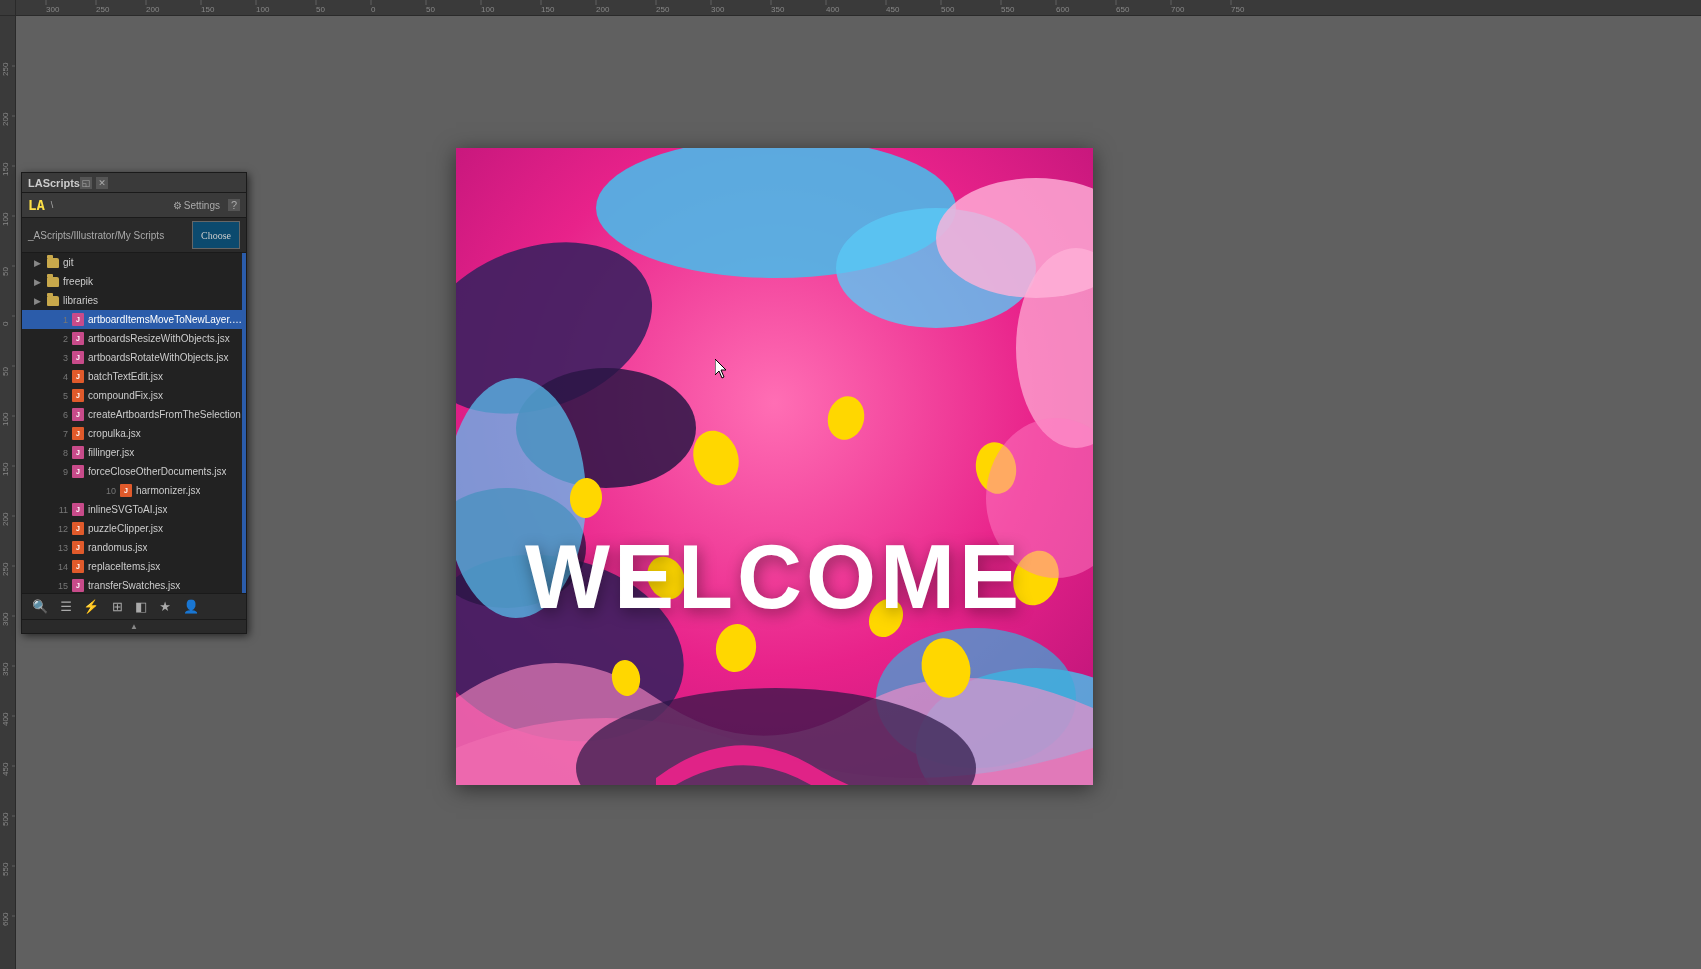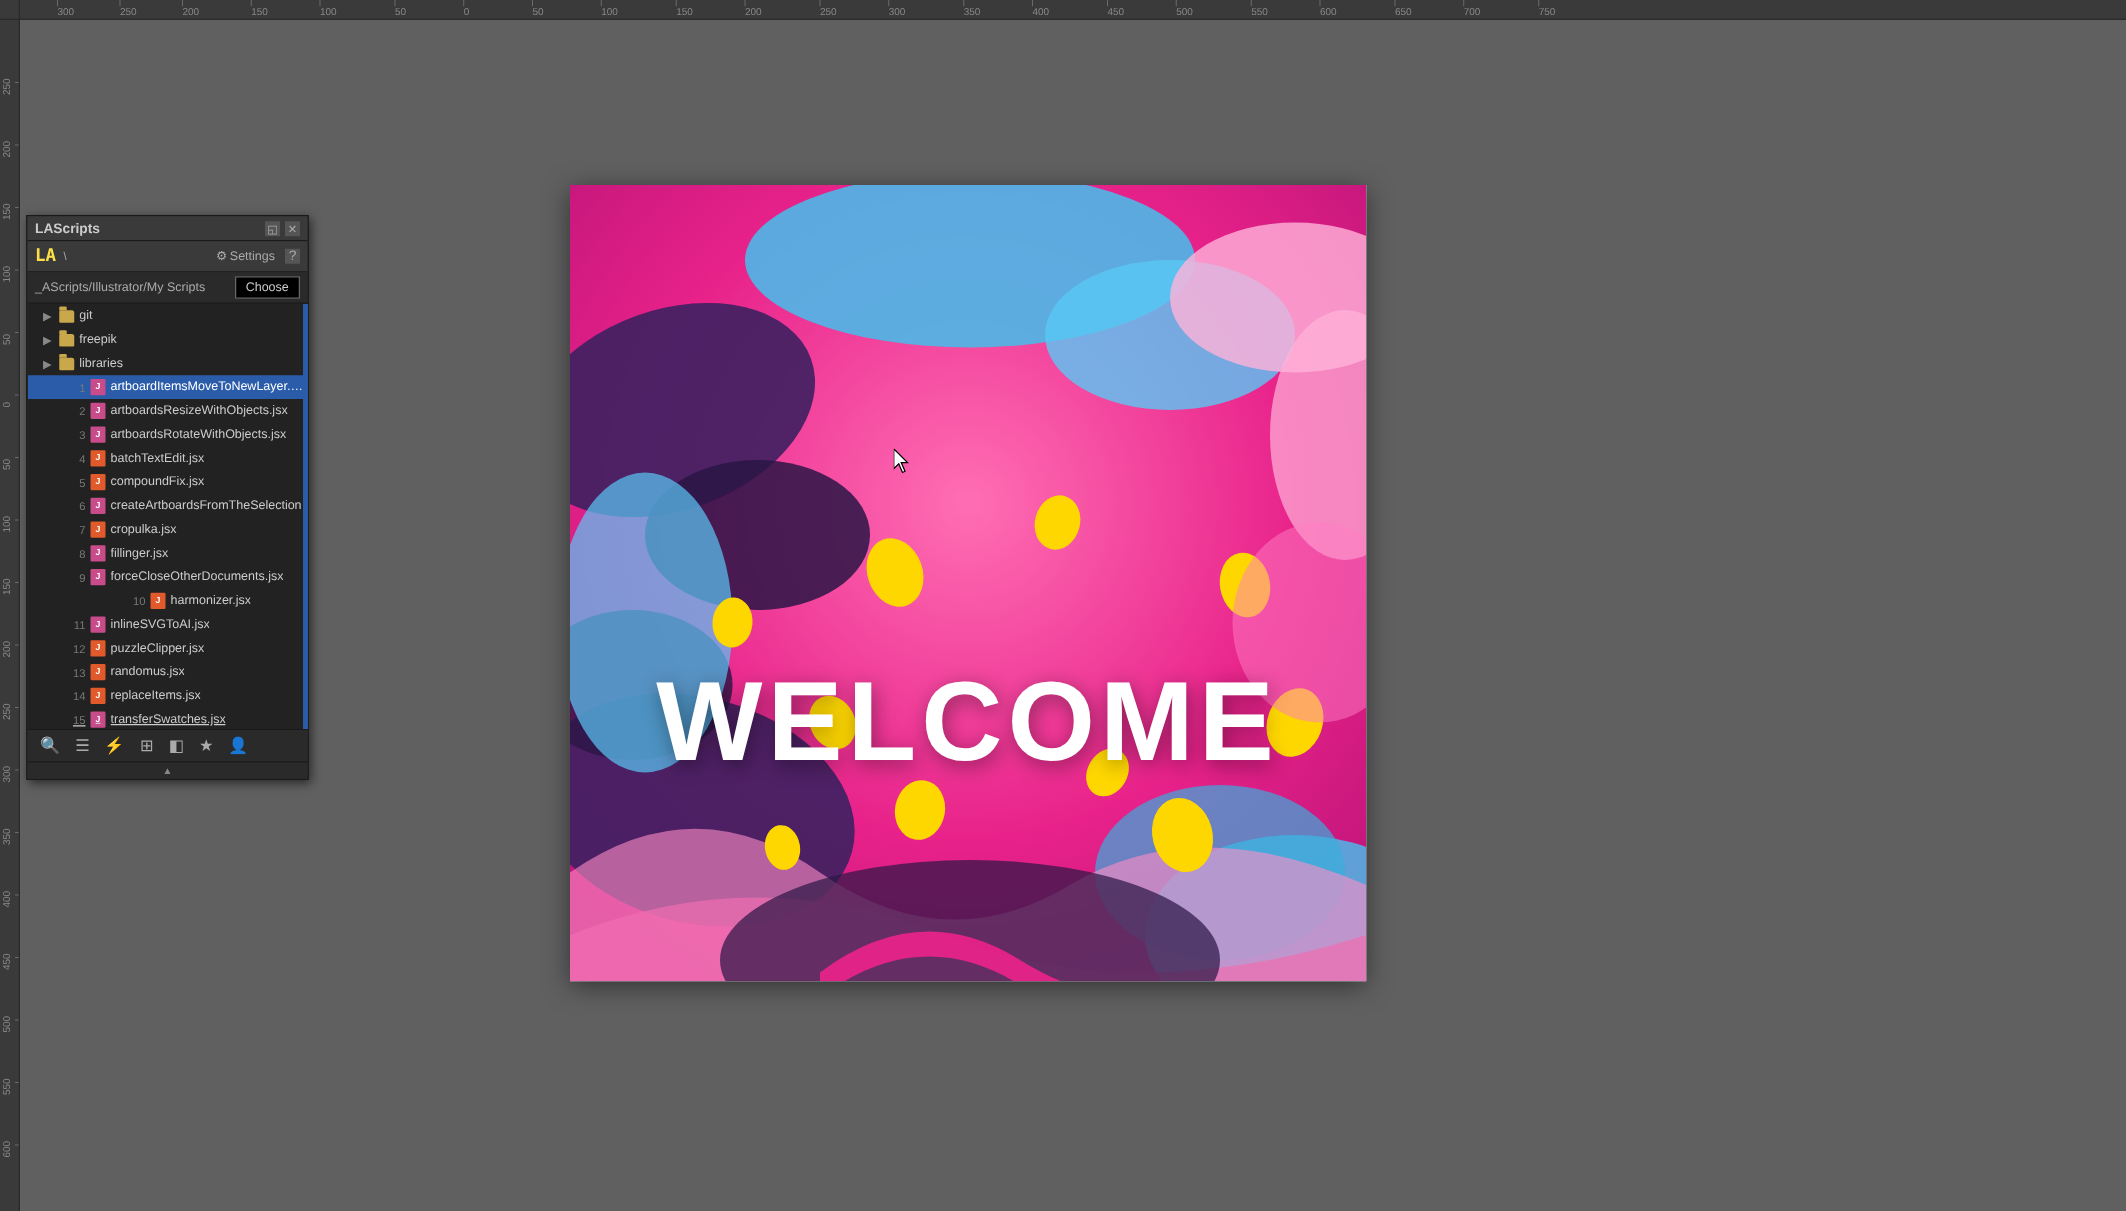--- a/index.html
+++ b/index.html
@@ -84,21 +84,21 @@
       background: #2a2a2a;
       border: 1px solid #1a1a1a;
       box-shadow: 2px 2px 8px rgba(0,0,0,0.6);
       z-index: 100;
     }
     .panel-titlebar {
       background: #3a3a3a;
       height: 20px;
       display: flex;
       align-items: center;
-      justify-content: space-between;
+      justify-content: flex-start;
       padding: 0 6px;
       border-bottom: 1px solid #1a1a1a;
     }
     .panel-title-text {
       font-size: 11px;
       color: #cccccc;
       font-weight: bold;
     }
     .panel-controls {
       display: flex;
@@ -152,27 +152,28 @@
       display: flex;
       align-items: center;
       justify-content: space-between;
       border-bottom: 1px solid #1a1a1a;
     }
     .path-text {
       font-size: 10px;
       color: #aaaaaa;
     }
     .choose-btn {
-      background: #000000;
+      background: #0c4a6e;
       border: 1px solid #666;
       color: #cccccc;
       font-size: 10px;
       padding: 1px 8px;
       cursor: pointer;
-      height: 18px;
+      height: 28px;
+      font-family: Liberation Serif, serif;
     }
 
     
     .panel-filelist {
       background: #222222;
       height: 340px;
       overflow-y: auto;
     }
     .file-item {
       display: flex;
@@ -624,21 +625,21 @@
           </span>
           <span class="file-name">randomus.jsx</span>
         </div>
         <div class="file-item" style="padding-left: 28px;">
           <span class="file-num">14</span>
           <span class="file-icon">
             <span class="jsx-icon jsx-icon-orange"></span>
           </span>
           <span class="file-name">replaceItems.jsx</span>
         </div>
-        <div class="file-item" style="padding-left: 28px; text-decoration: underline;">
+        <div class="file-item" style="padding-left: 28px;">
           <span class="file-num">15</span>
           <span class="file-icon">
             <span class="jsx-icon jsx-icon-pink"></span>
           </span>
           <span class="file-name">transferSwatches.jsx</span>
         </div>
       </div>
 
     <div style="position:absolute;right:0;top:0;width:4px;height:100%;background:#2b5caa;"></div>
   </div>

